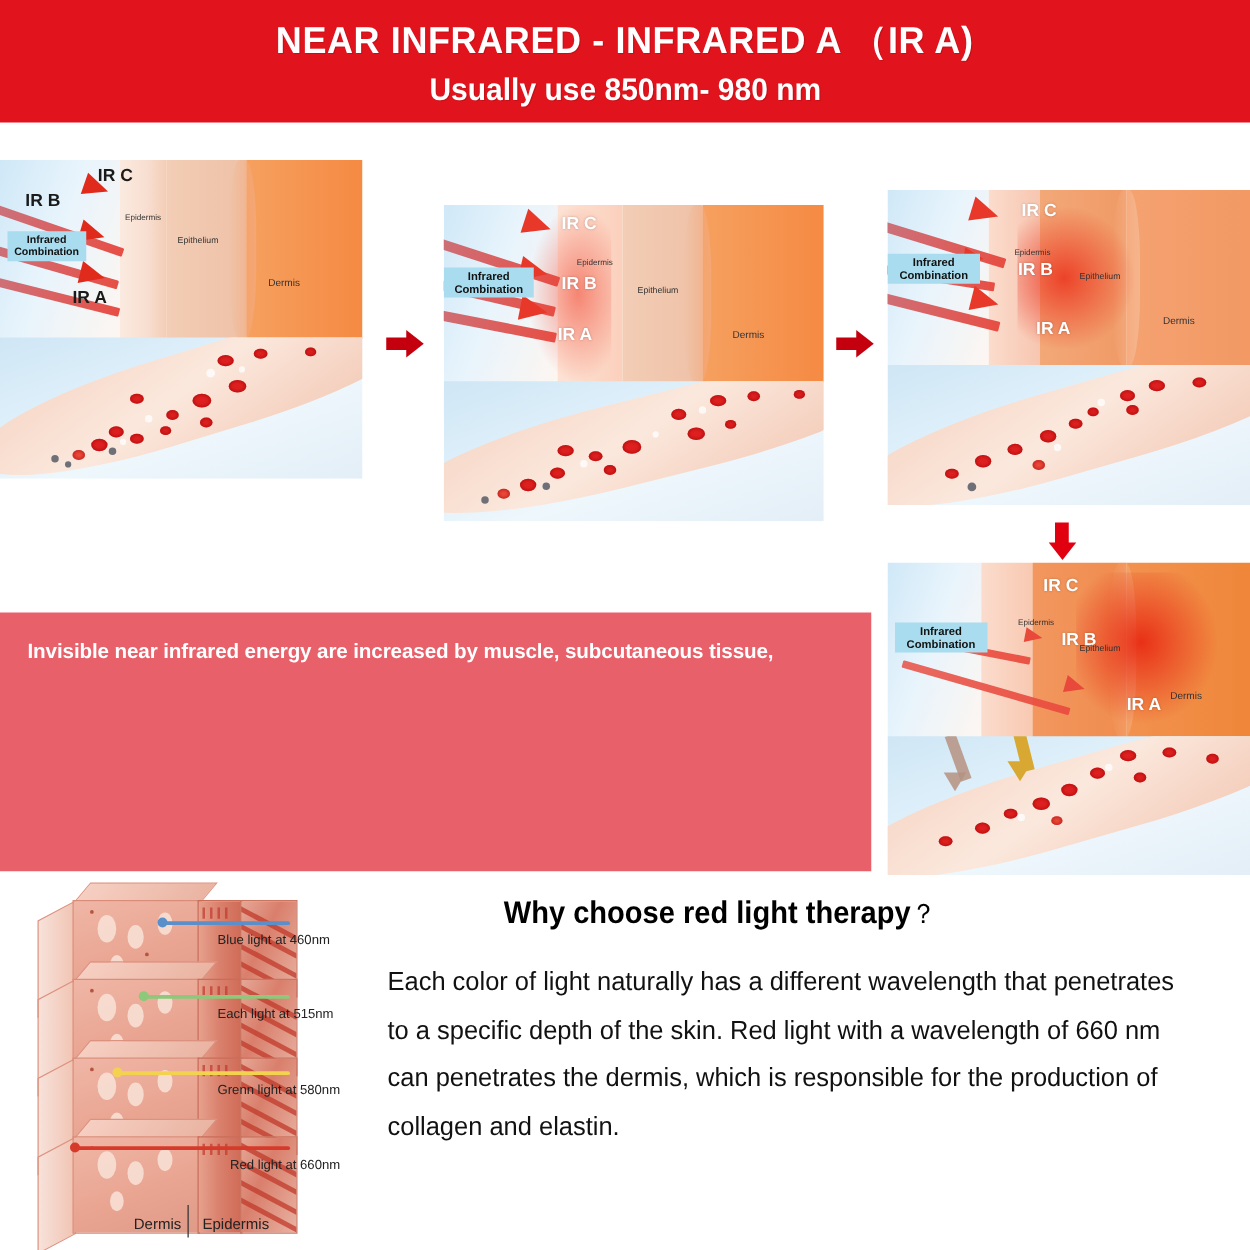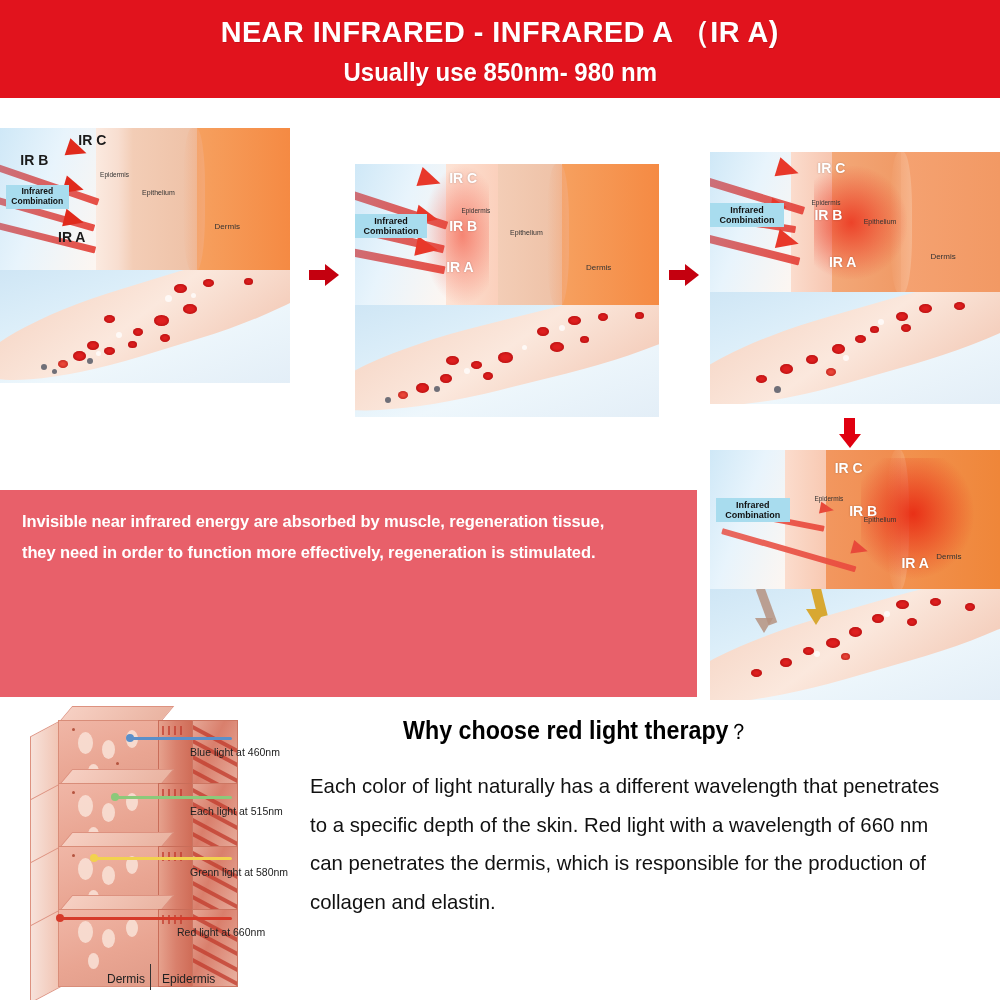--- a/index.html
+++ b/index.html
@@ -108,21 +108,21 @@
     background:linear-gradient(115deg,#e6a796 0%,#d97f6c 40%,#e9b2a2 100%);
     border:1px solid #cb7561;overflow:hidden;}
   .vline{position:absolute;height:4px;background:#c0392b;border-radius:2px;
      transform:rotate(28deg);opacity:.75;}
   .pore{position:absolute;border-radius:50%;background:#f8dfd4;opacity:.9;}
   .dot{position:absolute;border-radius:50%;background:#b5543f;}
   .tick{position:absolute;width:2px;background:#c0392b;opacity:.7;}
 
   .lightline{position:absolute;height:3px;border-radius:2px;}
   .lightdot{position:absolute;width:8px;height:8px;border-radius:50%;}
-  .lightlbl{position:absolute;font-size:10.5px;color:#222;white-space:nowrap;margin-left:16px;}
+  .lightlbl{position:absolute;font-size:10.5px;color:#222;white-space:nowrap;}
 
   .dermlbl{position:absolute;font-size:12px;color:#222;}
   .divline{position:absolute;width:1px;background:#333;}
 
   .whytitle{position:absolute;left:403px;top:716px;font-size:25px;font-weight:bold;
     color:#000;white-space:nowrap;transform:scaleX(.93);transform-origin:left center;}
   .whytitle .q{font-weight:normal;font-size:22px;}
   .bodytext{position:absolute;left:310px;top:775px;width:660px;}
   .bodytext p{margin:0 0 16px 0;font-size:21px;color:#111;line-height:1.08;
     white-space:nowrap;transform:scaleX(.97);transform-origin:left center;}
@@ -349,22 +349,21 @@
     <div class="rbc" style="left:24%;top:62%;width:12px;height:9px;"></div>
     <div class="rbc" style="left:14%;top:72%;width:11px;height:8px;"></div>
     <div class="rbc pale" style="left:45%;top:58%;width:9px;height:7px;"></div>
     <div class="bub" style="left:60%;top:20%;width:6px;height:6px;"></div>
     <div class="bub" style="left:36%;top:56%;width:6px;height:6px;"></div>
   </div>
 </div>
 
 <div class="pinkbox">
   <div class="inner">
-    <p>Invisible near infrared energy are absorbed by muscle, regeneration tissue,</p>
-    <p>they need in order to function more effectively, regeneration is stimulated.</p>
+    <p>Invisible near infrared energy are increased by muscle, subcutaneous tissue,</p>
   </div>
 </div>
 
 <div class="skinstack">
 
   <div class="blockwrap" style="left:8px;top:0px;">
     <div class="blk-side"></div>
       <div class="blk-top"></div>
       <div class="blk-face"></div>
     <div class="blk-derm"></div>
@@ -455,21 +454,21 @@
     <div class="pore" style="left:96px;top:24px;width:12px;height:18px;border-radius:50%;"></div>
     <div class="pore" style="left:58px;top:58px;width:11px;height:16px;border-radius:50%;"></div>
     <div class="dot" style="left:42px;top:22px;width:3px;height:3px;"></div>
     <div class="tick" style="left:132px;top:20px;height:9px;"></div>
     <div class="tick" style="left:138px;top:20px;height:9px;"></div>
     <div class="tick" style="left:144px;top:20px;height:9px;"></div>
     <div class="tick" style="left:150px;top:20px;height:9px;"></div>
   </div>
   <div class="lightdot" style="left:34px;top:208px;background:#d63a2a;"></div>
   <div class="lightline" style="left:38px;top:211px;width:172px;background:#d63a2a;"></div>
-  <div class="lightlbl" style="left:139px;top:220px;">Red light at 660nm</div>
+  <div class="lightlbl" style="left:162px;top:220px;">Red light at 660nm</div>
 
   <div class="dermlbl" style="left:85px;top:266px;">Dermis</div>
   <div class="divline" style="left:128px;top:258px;height:26px;"></div>
   <div class="dermlbl" style="left:140px;top:266px;">Epidermis</div>
 </div>
 
 <div class="whytitle">
   <span>Why choose red light therapy</span><span class="q">？</span>
 </div>
 <div class="bodytext">

